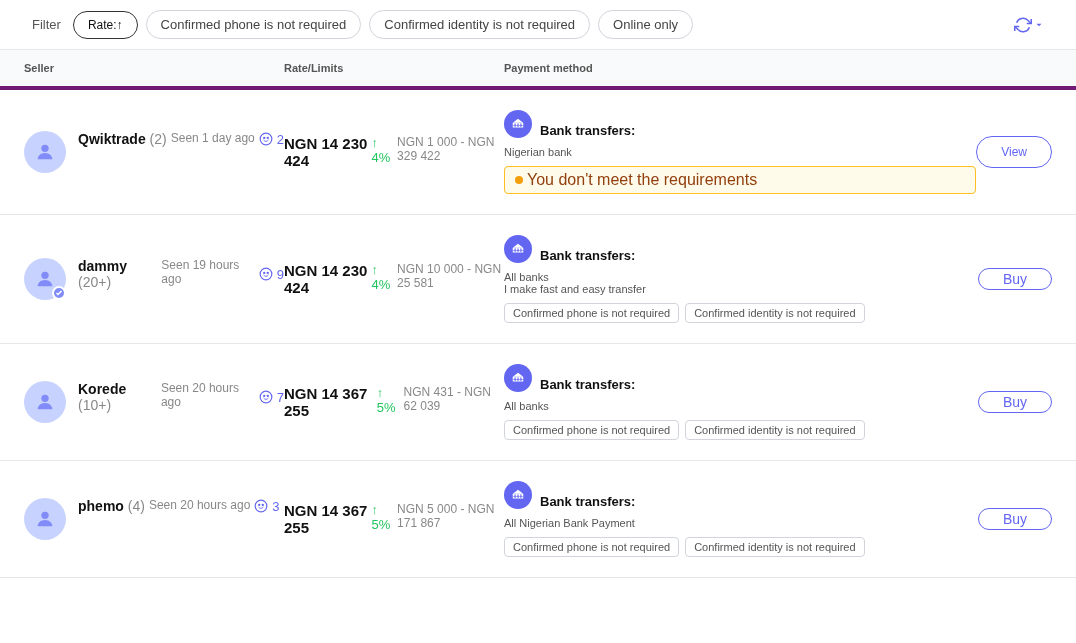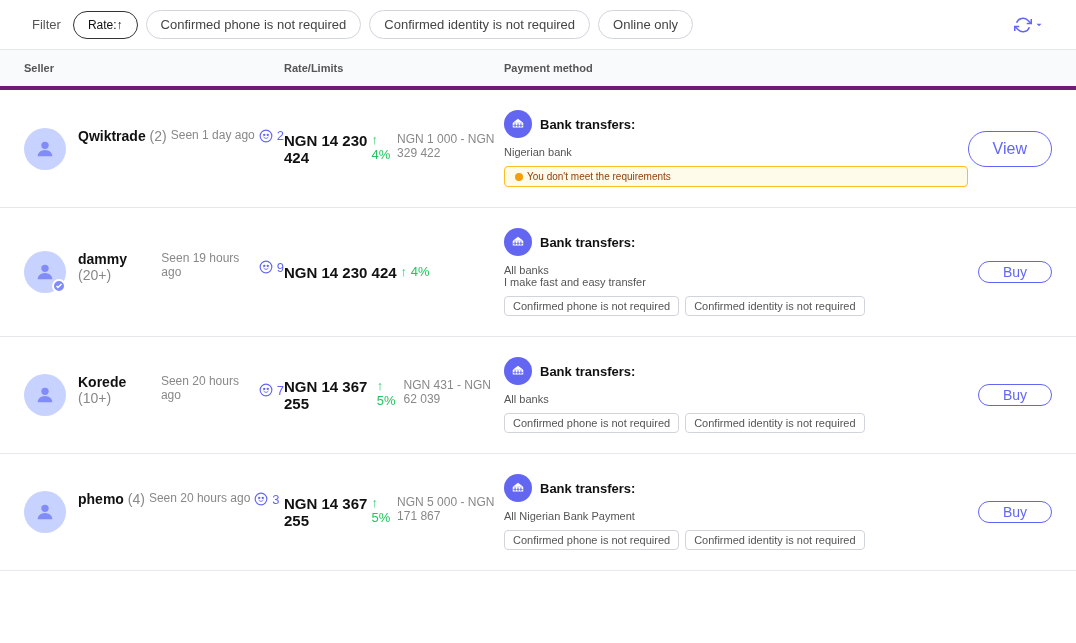--- a/index.html
+++ b/index.html
@@ -119,21 +119,21 @@
       font-size: 13px;
     }
     .feedback svg { width: 14px; height: 14px; fill: none; stroke: #6366f1; stroke-width: 2; }
 
     .rate-cell { display: flex; flex-direction: row; gap: 4px; }
     .rate-value { font-weight: 700; color: #111; font-size: 15px; }
     .rate-pct { color: #22c55e; font-size: 13px; }
     .rate-range { color: #888; font-size: 12px; }
 
     .payment-cell { display: flex; flex-direction: column; gap: 8px; }
-    .payment-method-row { display: flex; align-items: center; gap: 8px; }
+    .payment-method-row { display: flex; align-items: flex-end; gap: 8px; }
     .payment-icon {
       width: 28px; height: 28px; border-radius: 50%;
       background: #6366f1;
       display: flex; align-items: center; justify-content: center;
     }
     .payment-icon svg { width: 14px; height: 14px; fill: #fff; }
     .payment-label { font-weight: 600; color: #111; font-size: 13px; }
     .payment-sub { color: #555; font-size: 11px; }
     .req-tags { display: flex; gap: 6px; flex-wrap: wrap; }
     .req-tag {
@@ -141,40 +141,40 @@
       border-radius: 4px;
       padding: 3px 8px;
       font-size: 11px;
       color: #555;
     }
     .warning-tag {
       background: #fffbeb;
       border: 1px solid #fbbf24;
       border-radius: 4px;
       padding: 4px 10px;
-      font-size: 10px;
+      font-size: 16px;
       color: #92400e;
       display: flex;
       align-items: center;
       gap: 4px;
     }
     .warning-dot { width: 8px; height: 8px; border-radius: 50%; background: #f59e0b; flex-shrink: 0; }
 
     .action-cell {
       display: flex;
       align-items: center;
       justify-content: flex-end;
     }
     .view-btn {
       border: 1px solid #6366f1;
       border-radius: 20px;
       padding: 8px 24px;
       background: #fff;
       color: #6366f1;
-      font-size: 16px;
+      font-size: 12px;
       cursor: pointer;
       font-weight: 500;
     }
     .buy-btn {
       border: 1px solid #6366f1;
       border-radius: 20px;
       padding: 2px 24px;
       background: #fff;
       color: #6366f1;
       font-size: 14px;
@@ -300,20 +300,21 @@
             <circle cx="9" cy="10" r="1" fill="#6366f1"></circle>
             <circle cx="15" cy="10" r="1" fill="#6366f1"></circle>
           </svg>
           <span>9</span>
         </div>
       </div>
     </div>
     <div class="rate-cell">
       <div class="rate-value">NGN 14 230 424</div>
       <div class="rate-pct">↑ 4%</div>
+      <div class="rate-range">NGN 10 000 - NGN 25 581</div>
     </div>
     <div style="display:flex;align-items:center;gap:0;">
       <div class="payment-cell" style="flex:1;">
         <div class="payment-method-row">
           <div class="payment-icon">
             <svg viewBox="0 0 24 24">
               <rect x="3" y="10" width="18" height="8" rx="1" fill="#fff"></rect>
               <rect x="3" y="14" width="18" height="1" fill="#6366f1"></rect>
               <polygon points="12,3 3,10 21,10" fill="#fff"></polygon>
               <rect x="6" y="11" width="2" height="6" fill="#6366f1"></rect>

